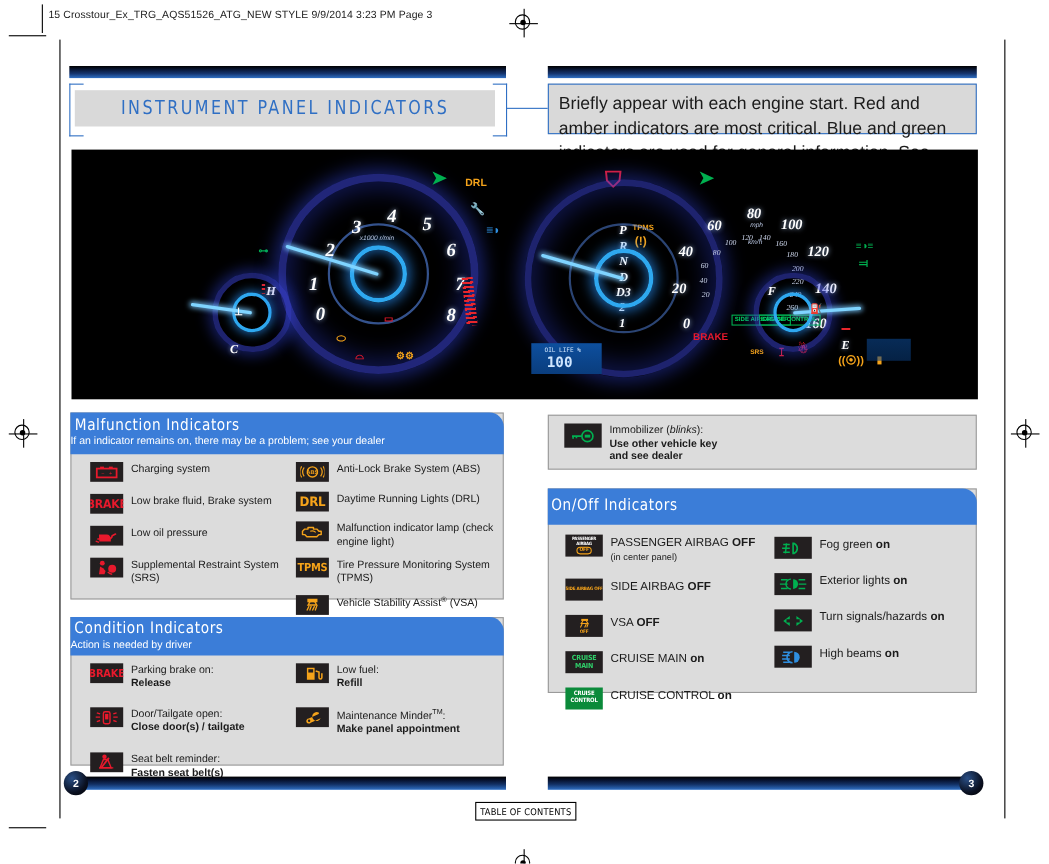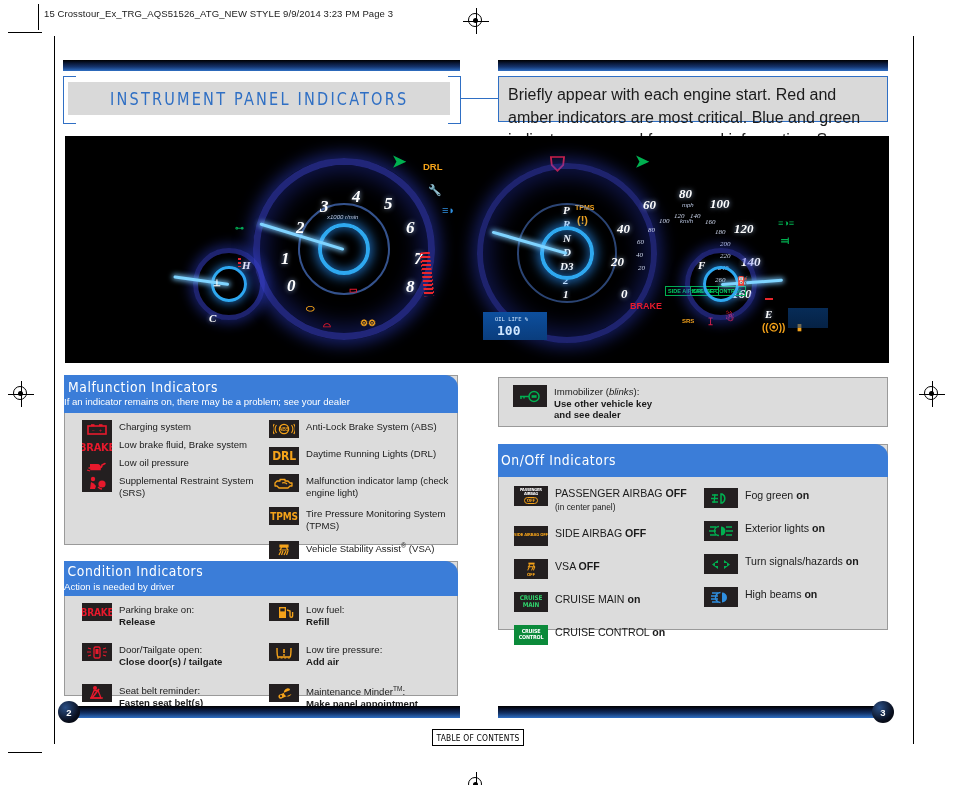--- a/index.html
+++ b/index.html
@@ -268,21 +268,21 @@
   <div class="odo" style="left:723px;top:172px;width:40px;height:20px;opacity:.55;"></div>
 </div>
 
 <div class="panel" style="left:64px;top:375px;width:394px;height:170px;"></div>
 <div class="panelhdr" style="left:64px;top:375px;width:394px;height:38px;">
   <div class="h1">Malfunction Indicators</div>
   <div class="h2">If an indicator remains on, there may be a problem; see your dealer</div>
 </div>
 
 <div class="rowgrid" style="left:64px;top:420px;width:394px;">
-  <div class="col" style="width:196px;padding-left:18px;">
+  <div class="col" style="width:196px;padding-left:18px;gap:11px;">
     <div class="irow">
       <div class="ico">
         <svg width="22" height="13" viewBox="0 0 22 13">
             <rect x="2" y="3" width="18" height="8" fill="none" stroke="#e8192c" stroke-width="1.6"></rect>
             <rect x="5" y="1.2" width="3.5" height="2" fill="#e8192c"></rect>
             <rect x="13" y="1.2" width="3.5" height="2" fill="#e8192c"></rect>
             <text x="6" y="9" font-size="5" fill="#e8192c" font-family="sans-serif">−</text>
             <text x="13" y="9" font-size="5" fill="#e8192c" font-family="sans-serif">+</text>
           </svg>
       </div>
@@ -414,34 +414,20 @@
       <div class="ico">
         <svg width="22" height="15" viewBox="0 0 22 15">
             <path d="M6 2 h7 v11 h-7 z" fill="#f5a31a"></path>
             <path d="M14 5 l3 1 v5 a1.3 1.3 0 0 0 2.6 0 v-4" stroke="#f5a31a" stroke-width="1.4" fill="none"></path>
             <rect x="7.3" y="3.4" width="4.4" height="3" fill="#231f20"></rect>
           </svg>
       </div>
       <div class="itxt">
         <span>Low fuel:</span><br>
         <span class="t2">Refill</span>
-      </div>
-    </div>
-    <div class="irow">
-      <div class="ico">
-        <svg width="22" height="15" viewBox="0 0 22 15">
-            <path d="M4 3 q0 8 1 9 h12 q1 -1 1 -9" fill="none" stroke="#f5a31a" stroke-width="1.4"></path>
-            <path d="M11 4 v4" stroke="#f5a31a" stroke-width="1.6"></path>
-            <circle cx="11" cy="10" r="0.9" fill="#f5a31a"></circle>
-            <path d="M4 13 h14" stroke="#f5a31a" stroke-width="1.2" stroke-dasharray="2 1.6"></path>
-          </svg>
-      </div>
-      <div class="itxt">
-        <span>Low tire pressure:</span><br>
-        <span class="t2">Add air</span>
       </div>
     </div>
     <div class="irow">
       <div class="ico">
         <svg width="22" height="14" viewBox="0 0 22 14">
             <path d="M17 3 a4 4 0 1 0 1.5 5 l-9 4 a2.3 2.3 0 1 1 -1.8 -3.8 l9 -4 a4 4 0 0 0 0.3 -1.2 z" fill="#f5a31a"></path>
             <circle cx="8" cy="10.2" r="1.1" fill="#231f20"></circle>
           </svg>
       </div>
       <div class="itxt">

